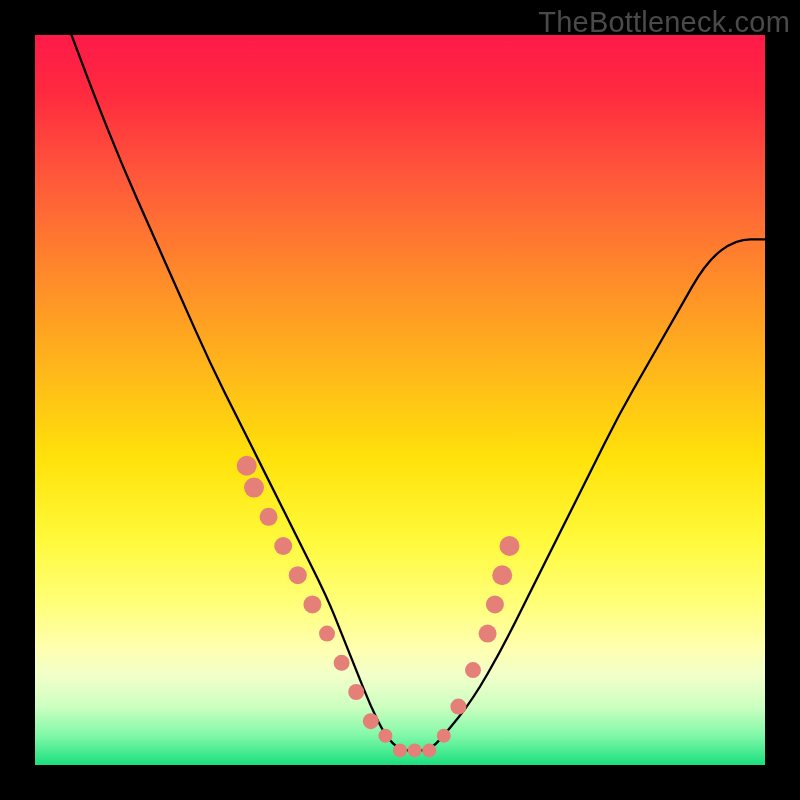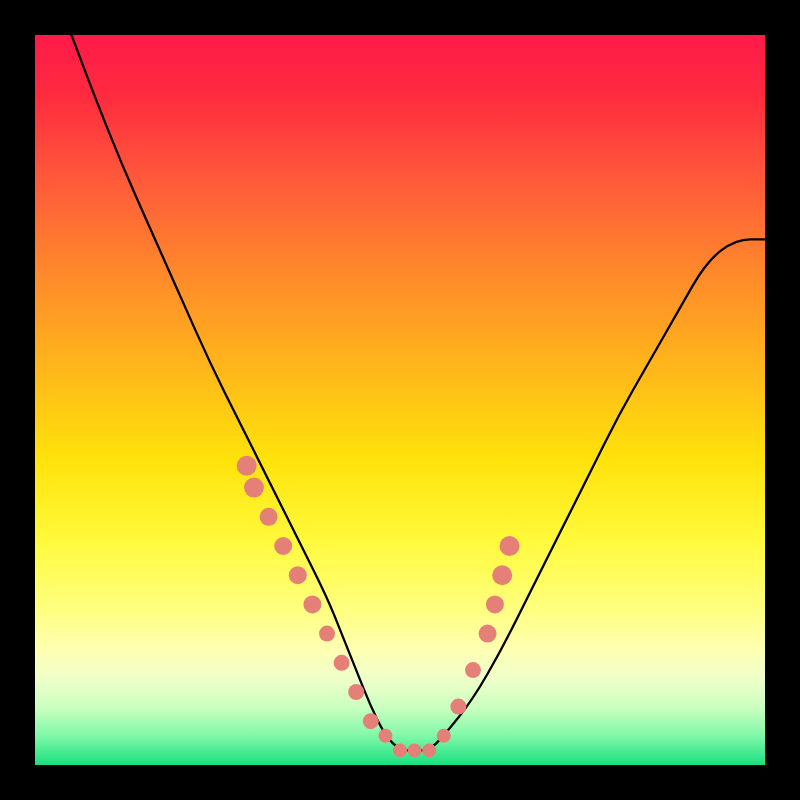--- a/index.html
+++ b/index.html
@@ -68,20 +68,21 @@
   }
   .dot {
     fill: #e58079;
     stroke: none;
   }
 </style>
 </head>
 <body>
 
 <div class="frame">
+  <div class="watermark">TheBottleneck.com</div>
   <div class="plot-area">
     <svg id="chart-svg" viewBox="0 0 730 730">
       <path id="curve-path" class="curve" d="M 36.5 0 Q 36.5 0 47.45 29.19999999999999 Q 58.4 58.39999999999998 73 94.90000000000003 Q 87.6 131.4000000000001 102.19999999999999 164.25000000000006 Q 116.8 197.10000000000002 131.4 229.95000000000002 Q 146 262.8 160.6 295.65 Q 175.2 328.49999999999994 189.8 357.7 Q 204.4 386.90000000000003 219 416.1 Q 233.6 445.3 248.2 474.5 Q 262.8 503.7 277.4 532.9 Q 292 562.1 299.29999999999995 580.35 Q 306.59999999999997 598.6 313.9 616.85 Q 321.2 635.1 328.5 653.35 Q 335.8 671.6 343.1 686.2 Q 350.4 700.8 357.7 708.0999999999999 Q 365 715.4 372.3 715.4 Q 379.6 715.4 386.90000000000003 715.4 Q 394.20000000000005 715.4 401.5 708.0999999999999 Q 408.8 700.8 423.4 682.55 Q 438 664.3 452.6 638.75 Q 467.2 613.2 481.8 584 Q 496.40000000000003 554.8 511 525.5999999999999 Q 525.6 496.4 540.2 467.2 Q 554.8 438 569.4 408.8 Q 584 379.6 598.5999999999999 354.04999999999995 Q 613.1999999999999 328.49999999999994 627.8 302.94999999999993 Q 642.4 277.4 657 251.85 Q 671.6 226.3 686.2 215.35 Q 700.8 204.39999999999998 715.4 204.39999999999998 T 730 204.39999999999998"></path>
       <g id="dots">
           <circle class="dot" cx="211.7" cy="430.70000000000005" r="10"></circle>
           <circle class="dot" cx="219" cy="452.6" r="10"></circle>
           <circle class="dot" cx="233.6" cy="481.79999999999995" r="9"></circle>
           <circle class="dot" cx="248.20000000000002" cy="511" r="9"></circle>
           <circle class="dot" cx="262.8" cy="540.2" r="9"></circle>
           <circle class="dot" cx="277.4" cy="569.4" r="9"></circle>

